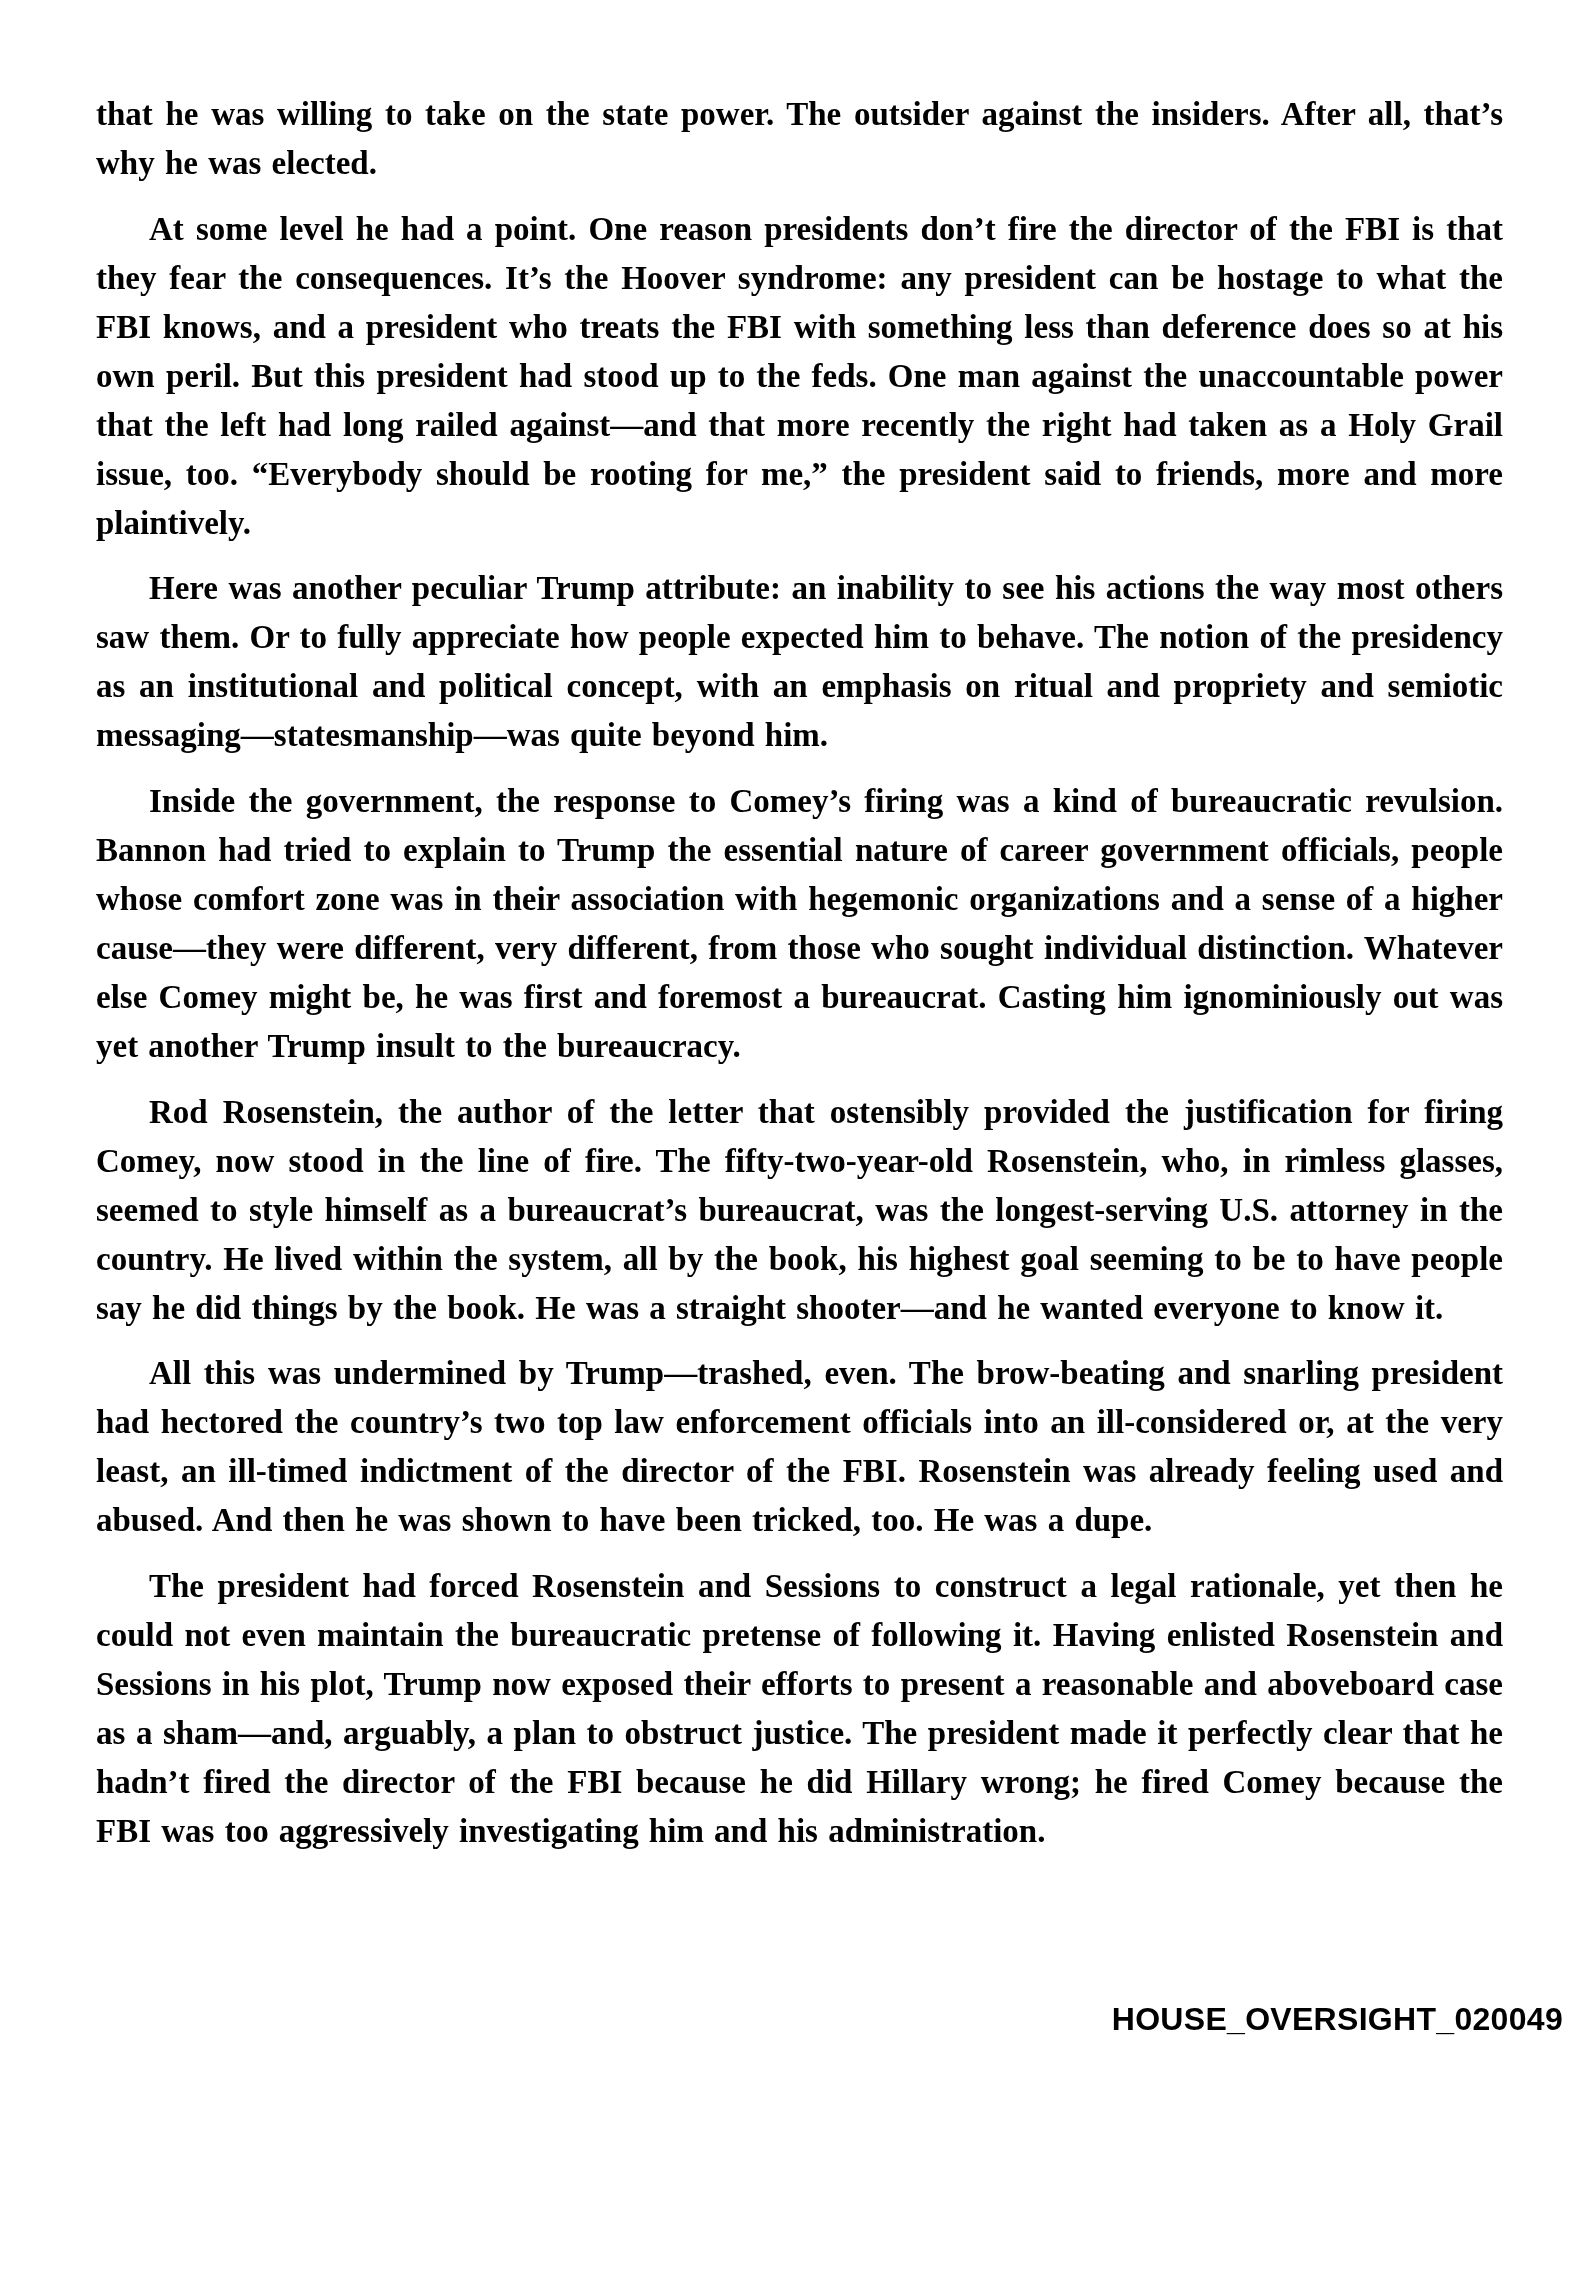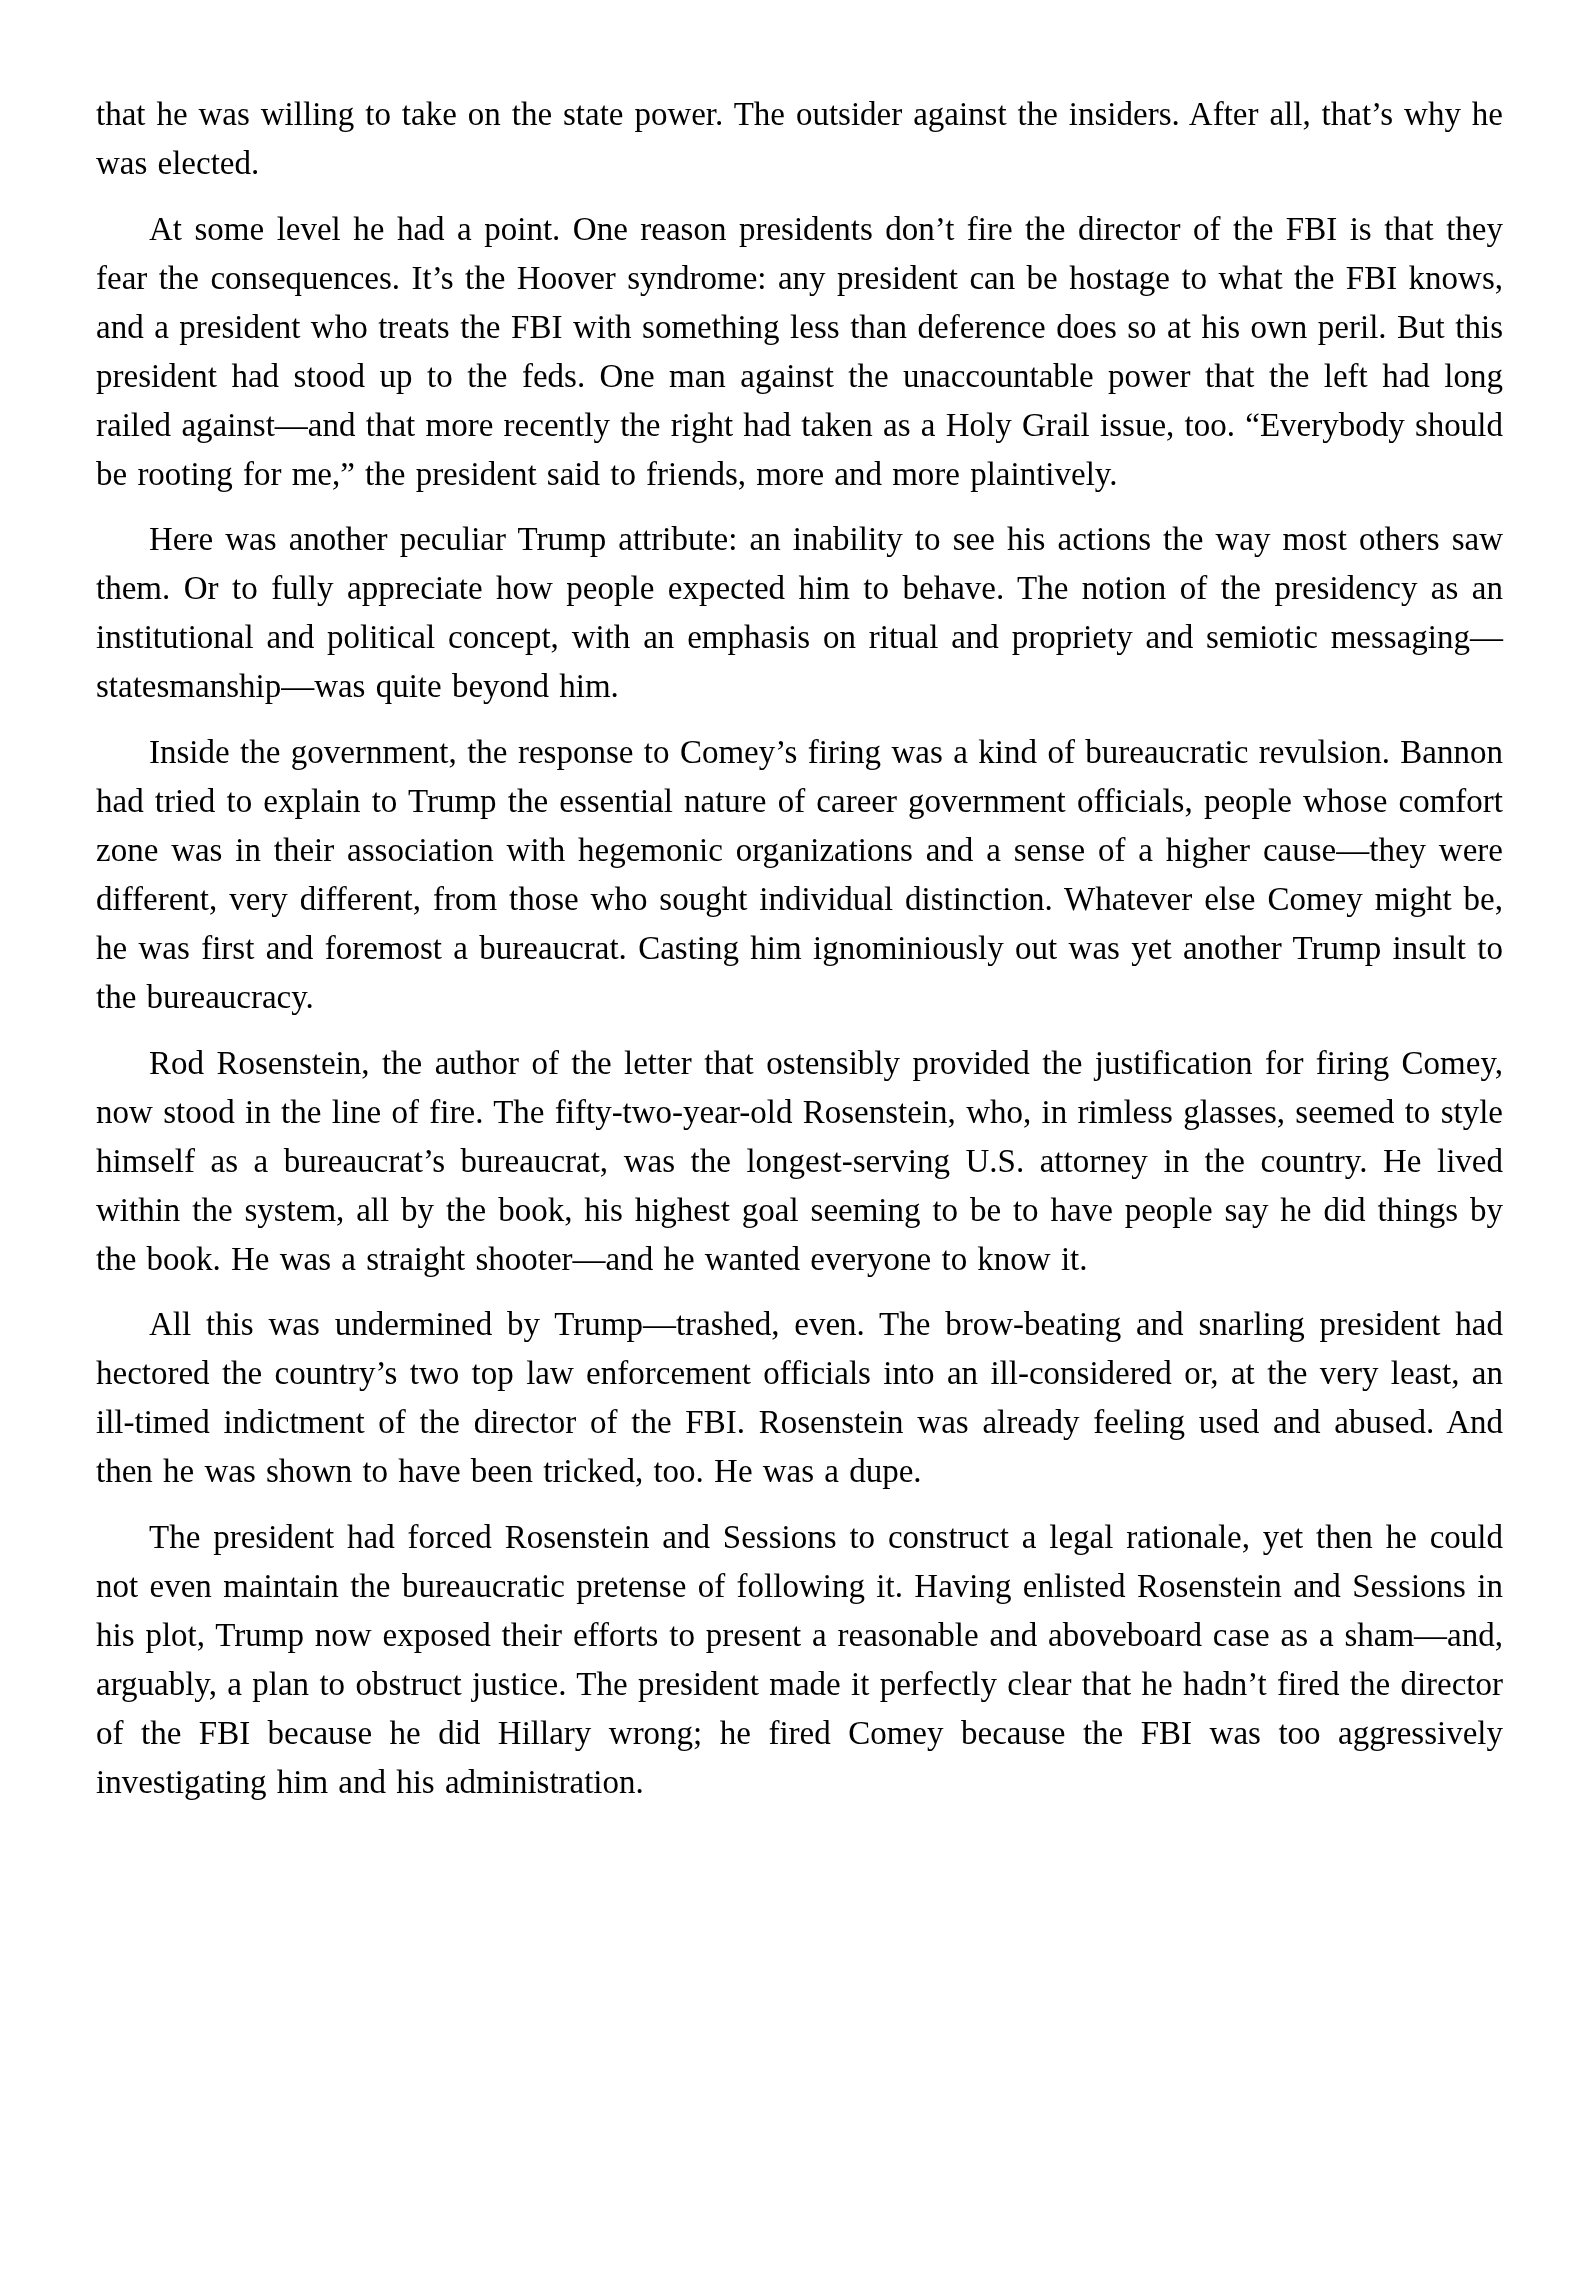--- a/index.html
+++ b/index.html
@@ -7,20 +7,21 @@
     padding: 0;
     background: #ffffff;
   }
   .page {
     position: relative;
     width: 1592px;
     height: 2049px;
     background: #ffffff;
     color: #000000;
     overflow: hidden;
+    font-weight: bold;
   }
   .text-block {
     position: absolute;
     left: 96px;
     top: 90px;
     width: 1407px;
     font-family: "Liberation Serif", "DejaVu Serif", serif;
     font-size: 33px;
     line-height: 49px;
     text-align: justify;
@@ -53,15 +54,16 @@
   <div class="text-block">
     <p class="continuation">that he was willing to take on the state power. The outsider against the insiders. After all, that’s why he was elected.</p>
     <p>At some level he had a point. One reason presidents don’t fire the director of the FBI is that they fear the consequences. It’s the Hoover syndrome: any president can be hostage to what the FBI knows, and a president who treats the FBI with something less than deference does so at his own peril. But this president had stood up to the feds. One man against the unaccountable power that the left had long railed against—and that more recently the right had taken as a Holy Grail issue, too. “Everybody should be rooting for me,” the president said to friends, more and more plaintively.</p>
     <p>Here was another peculiar Trump attribute: an inability to see his actions the way most others saw them. Or to fully appreciate how people expected him to behave. The notion of the presidency as an institutional and political concept, with an emphasis on ritual and propriety and semiotic messaging—statesmanship—was quite beyond him.</p>
     <p>Inside the government, the response to Comey’s firing was a kind of bureaucratic revulsion. Bannon had tried to explain to Trump the essential nature of career government officials, people whose comfort zone was in their association with hegemonic organizations and a sense of a higher cause—they were different, very different, from those who sought individual distinction. Whatever else Comey might be, he was first and foremost a bureaucrat. Casting him ignominiously out was yet another Trump insult to the bureaucracy.</p>
     <p>Rod Rosenstein, the author of the letter that ostensibly provided the justification for firing Comey, now stood in the line of fire. The fifty-two-year-old Rosenstein, who, in rimless glasses, seemed to style himself as a bureaucrat’s bureaucrat, was the longest-serving U.S. attorney in the country. He lived within the system, all by the book, his highest goal seeming to be to have people say he did things by the book. He was a straight shooter—and he wanted everyone to know it.</p>
     <p>All this was undermined by Trump—trashed, even. The brow-beating and snarling president had hectored the country’s two top law enforcement officials into an ill-considered or, at the very least, an ill-timed indictment of the director of the FBI. Rosenstein was already feeling used and abused. And then he was shown to have been tricked, too. He was a dupe.</p>
     <p>The president had forced Rosenstein and Sessions to construct a legal rationale, yet then he could not even maintain the bureaucratic pretense of following it. Having enlisted Rosenstein and Sessions in his plot, Trump now exposed their efforts to present a reasonable and aboveboard case as a sham—and, arguably, a plan to obstruct justice. The president made it perfectly clear that he hadn’t fired the director of the FBI because he did Hillary wrong; he fired Comey because the FBI was too aggressively investigating him and his administration.</p>
   </div>
 
+  <div class="bates-stamp">HOUSE_OVERSIGHT_020049</div>
 
 </div>
 
 
 </body></html>

